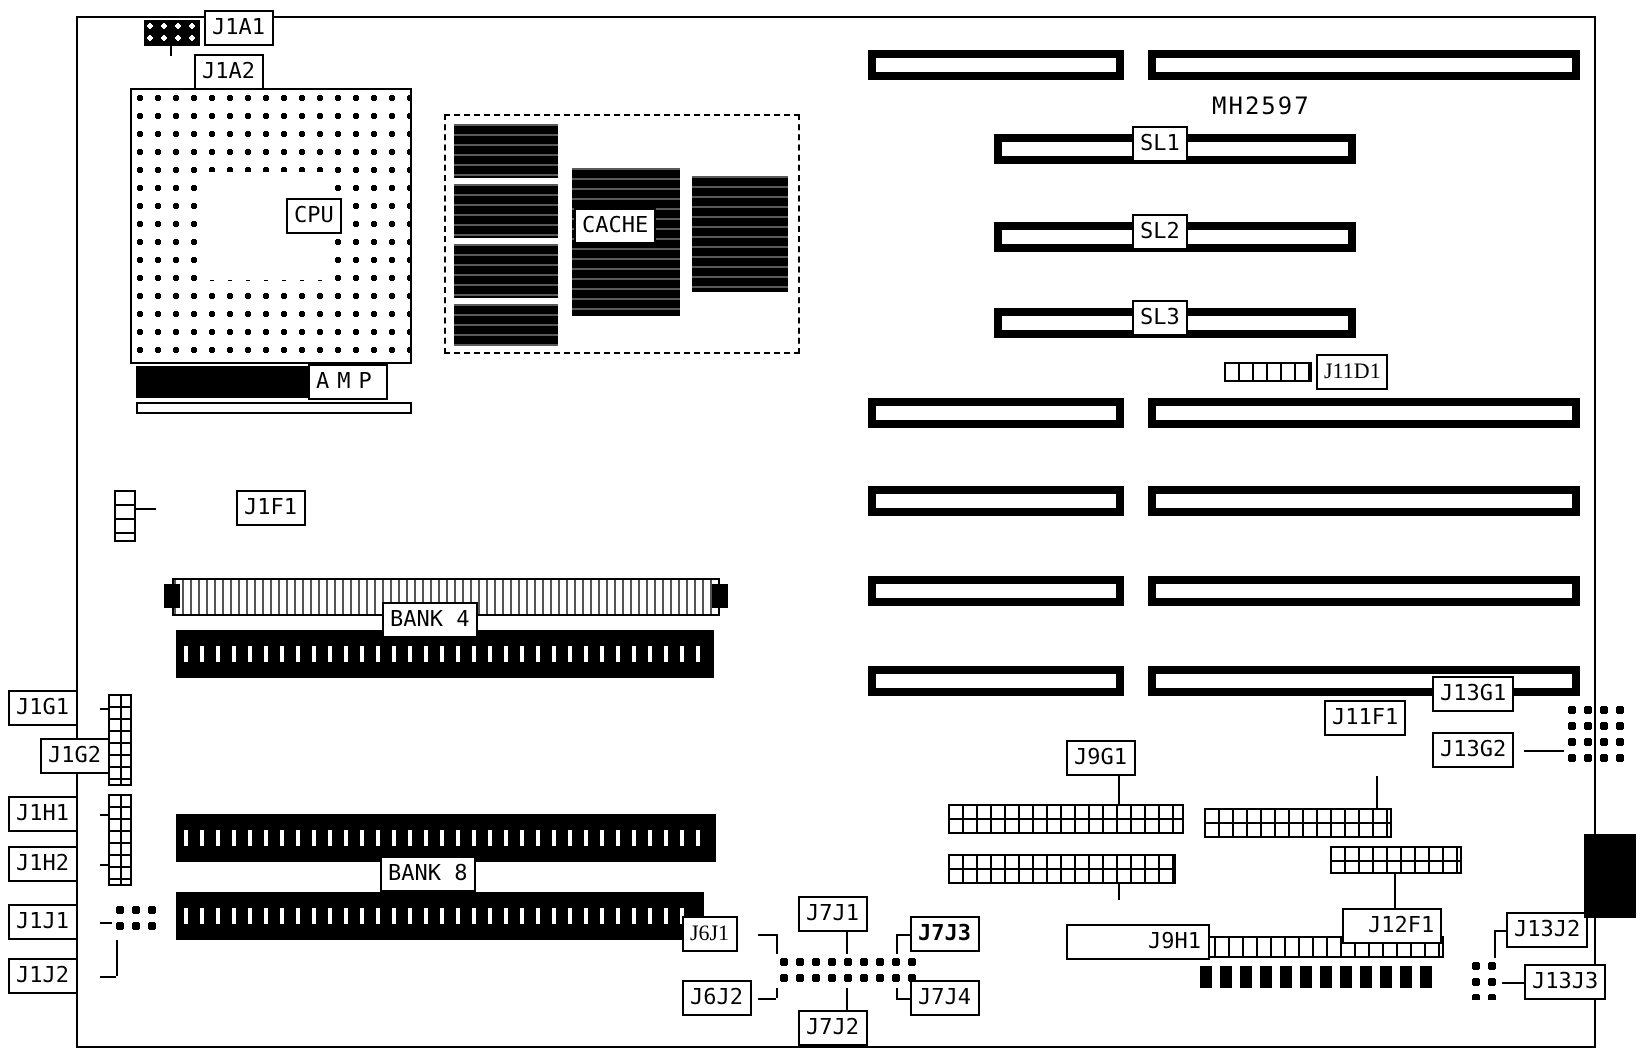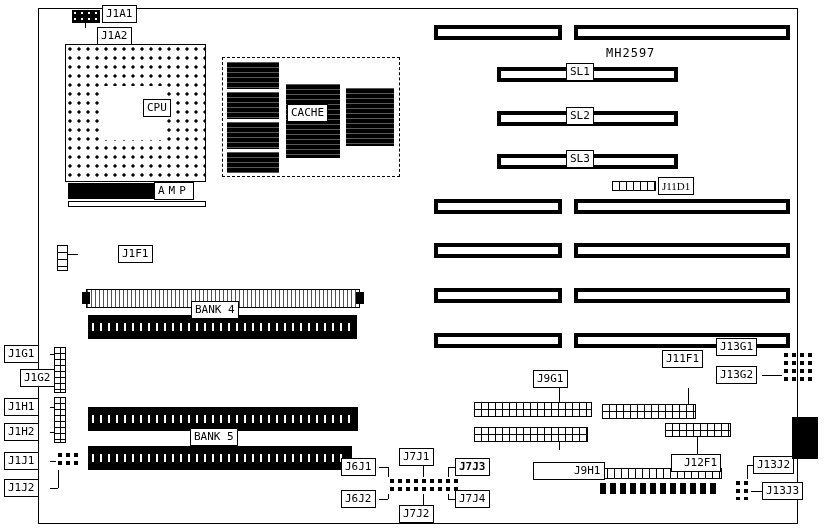--- a/index.html
+++ b/index.html
@@ -134,27 +134,27 @@
   <div class="line" style="left:50px;top:378px;width:4px;height:1px;"></div>
   <div class="line" style="left:50px;top:407px;width:4px;height:1px;"></div>
   <div class="line" style="left:50px;top:432px;width:4px;height:1px;"></div>
   <div class="line" style="left:50px;top:461px;width:6px;height:1px;"></div>
   <div class="line" style="left:50px;top:488px;width:8px;height:1px;"></div>
   <div class="line" style="left:58px;top:470px;width:1px;height:18px;"></div>
 
   <div class="simmdark" style="left:88px;top:407px;width:270px;height:24px;">
       <div class="ticks"></div>
     </div>
-  <div class="labelbox" style="left:190px;top:428px;">BANK 5</div>
+  <div class="labelbox" style="left:190px;top:428px;">BANK 8</div>
   <div class="simmdark" style="left:88px;top:446px;width:264px;height:24px;">
       <div class="ticks"></div>
     </div>
 
   <div class="sqdots" style="left:388px;top:477px;width:74px;height:17px;"></div>
-  <div class="labelbox" style="left:341px;top:458px;">J6J1</div>
+  <div class="labelbox" style="left:341px;top:458px;font-family:Liberation Serif, serif;">J6J1</div>
   <div class="labelbox" style="left:341px;top:490px;">J6J2</div>
   <div class="labelbox" style="left:399px;top:448px;">J7J1</div>
   <div class="labelbox" style="left:399px;top:505px;text-align:right;">J7J2</div>
   <div class="labelbox" style="left:455px;top:458px;font-weight:bold;">J7J3</div>
   <div class="labelbox" style="left:455px;top:490px;">J7J4</div>
   <div class="line" style="left:423px;top:466px;width:1px;height:11px;"></div>
   <div class="line" style="left:423px;top:494px;width:1px;height:11px;"></div>
   <div class="line" style="left:379px;top:467px;width:9px;height:1px;"></div>
   <div class="line" style="left:388px;top:467px;width:1px;height:10px;"></div>
   <div class="line" style="left:379px;top:499px;width:9px;height:1px;"></div>

